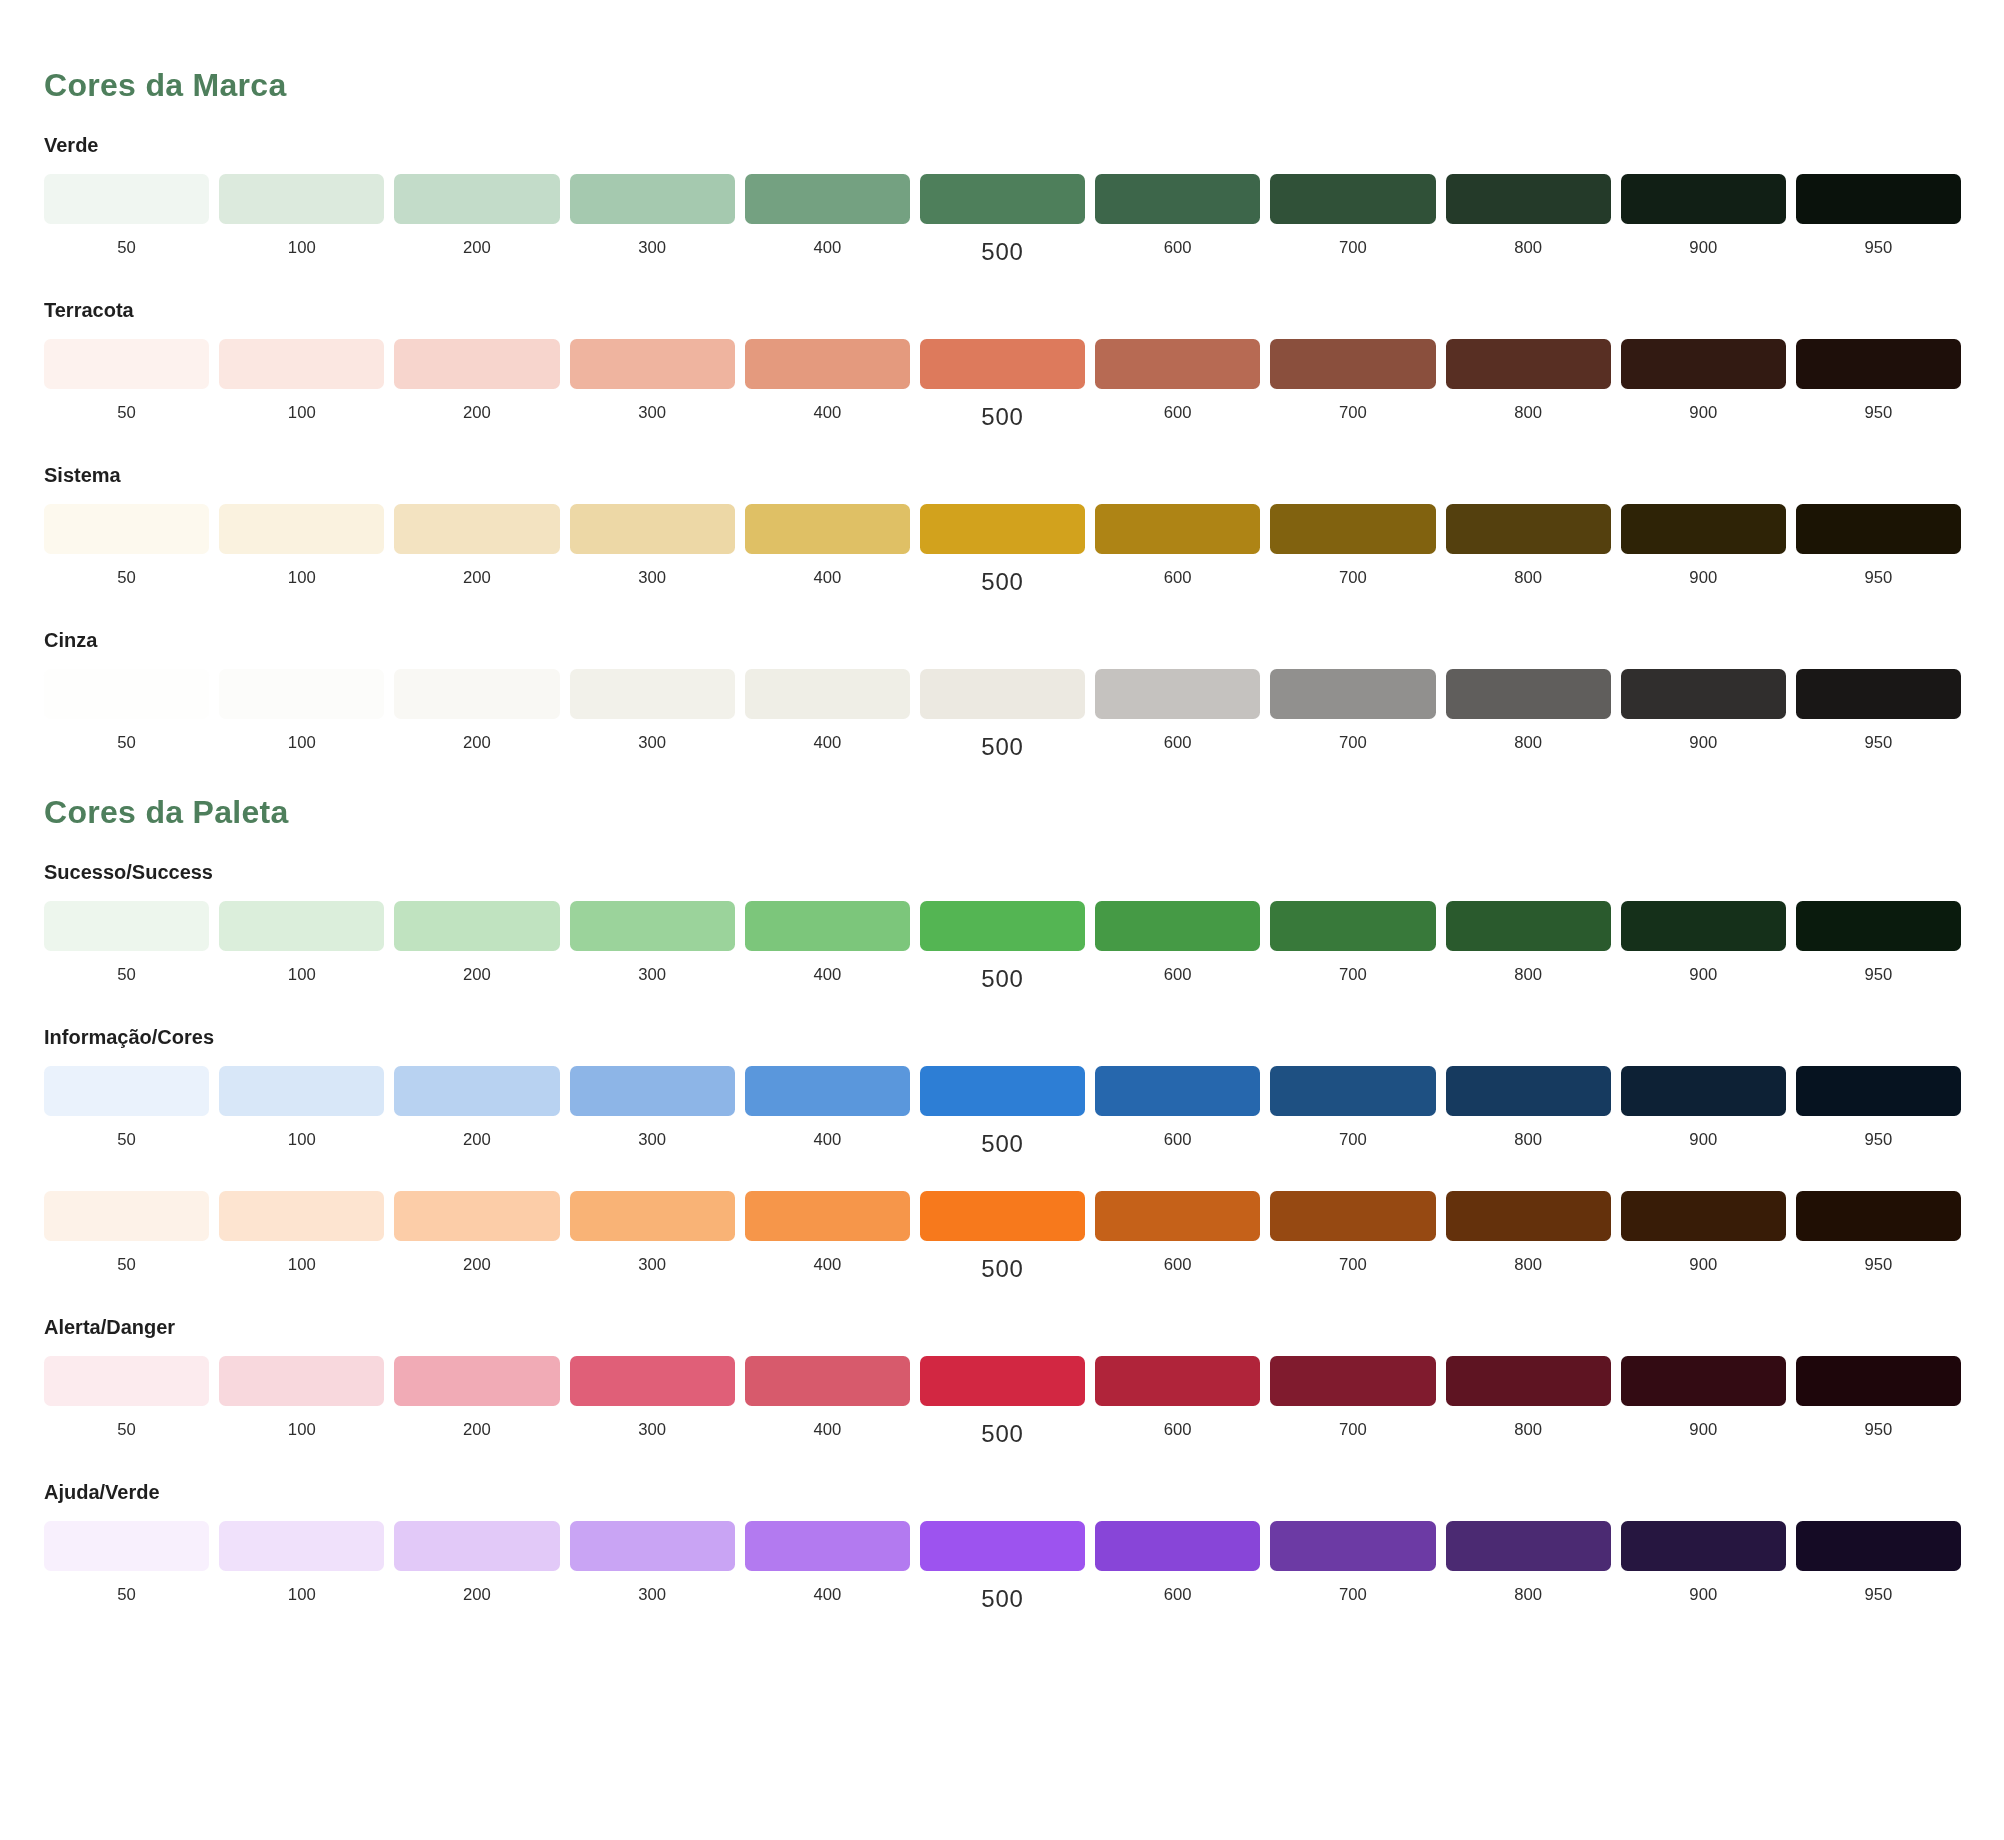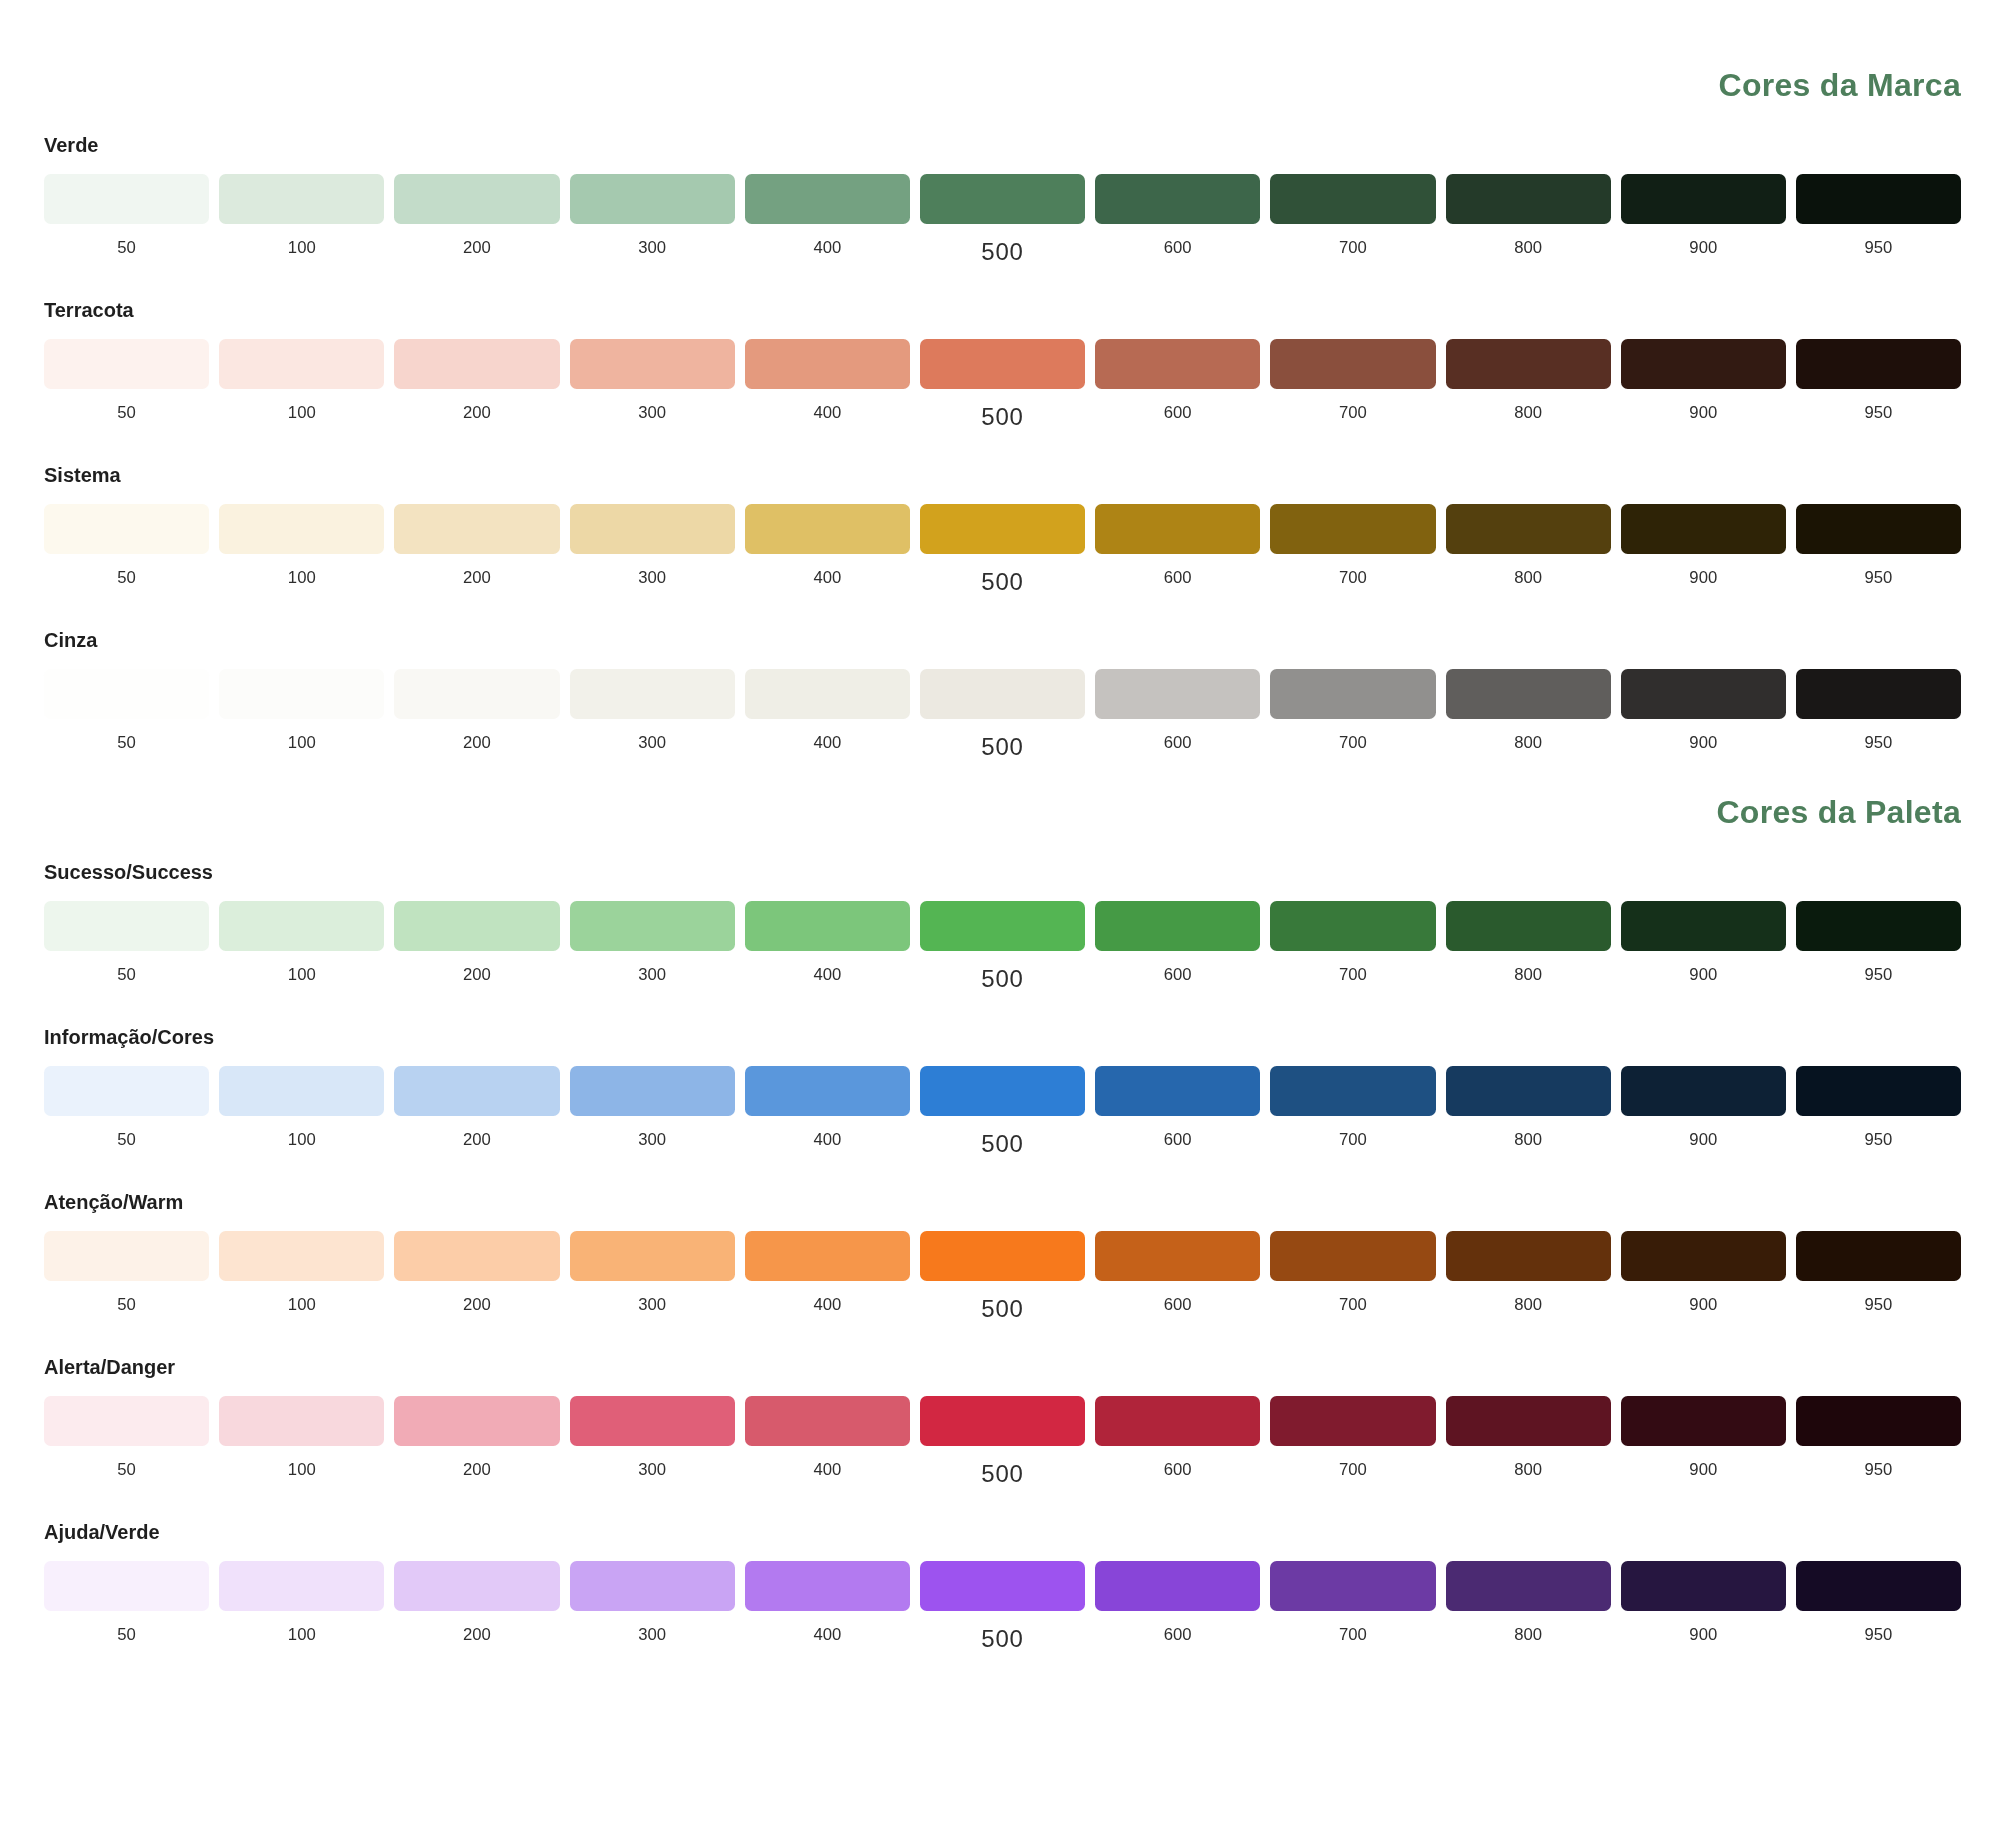--- a/index.html
+++ b/index.html
@@ -28,21 +28,20 @@
     color: var(--title-color);
     letter-spacing: 0.4px;
   }
   h2.section-heading {
     margin: 0 0 30px 0;
     font-size: 32px;
     line-height: 1.15;
     font-weight: 700;
     color: var(--heading-color);
     letter-spacing: 0.3px;
-    text-align: right;
   }
   section.palette-section + section.palette-section {
     margin-top: 25px;
   }
   .color-row { margin-bottom: 33px; }
   .row-label {
     font-size: 20px;
     line-height: 23.4px;
     font-weight: 700;
     color: var(--label-color);
@@ -383,21 +382,20 @@
 
   <div class="shade-label">800</div>
 
   <div class="shade-label">900</div>
 
   <div class="shade-label">950</div>
 </div>
   </div>
 
   <div class="color-row">
-    <div class="row-label">Atenção/Warm</div>
     <div class="swatches">
   <div class="swatch" style="background: rgb(253, 242, 232);"></div>
 
   <div class="swatch" style="background: rgb(253, 228, 208);"></div>
 
   <div class="swatch" style="background: rgb(252, 205, 168);"></div>
 
   <div class="swatch" style="background: rgb(249, 179, 118);"></div>
 
   <div class="swatch" style="background: rgb(246, 150, 74);"></div>

